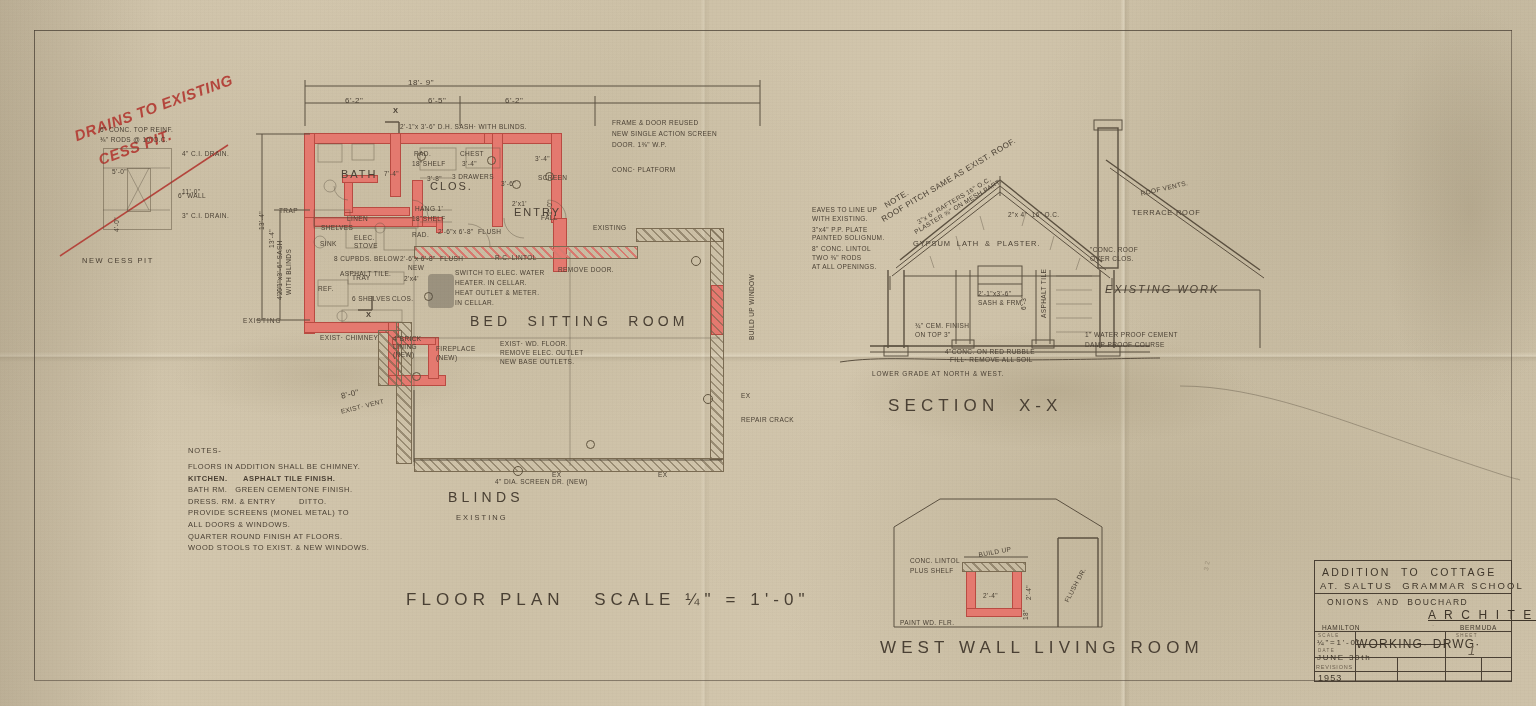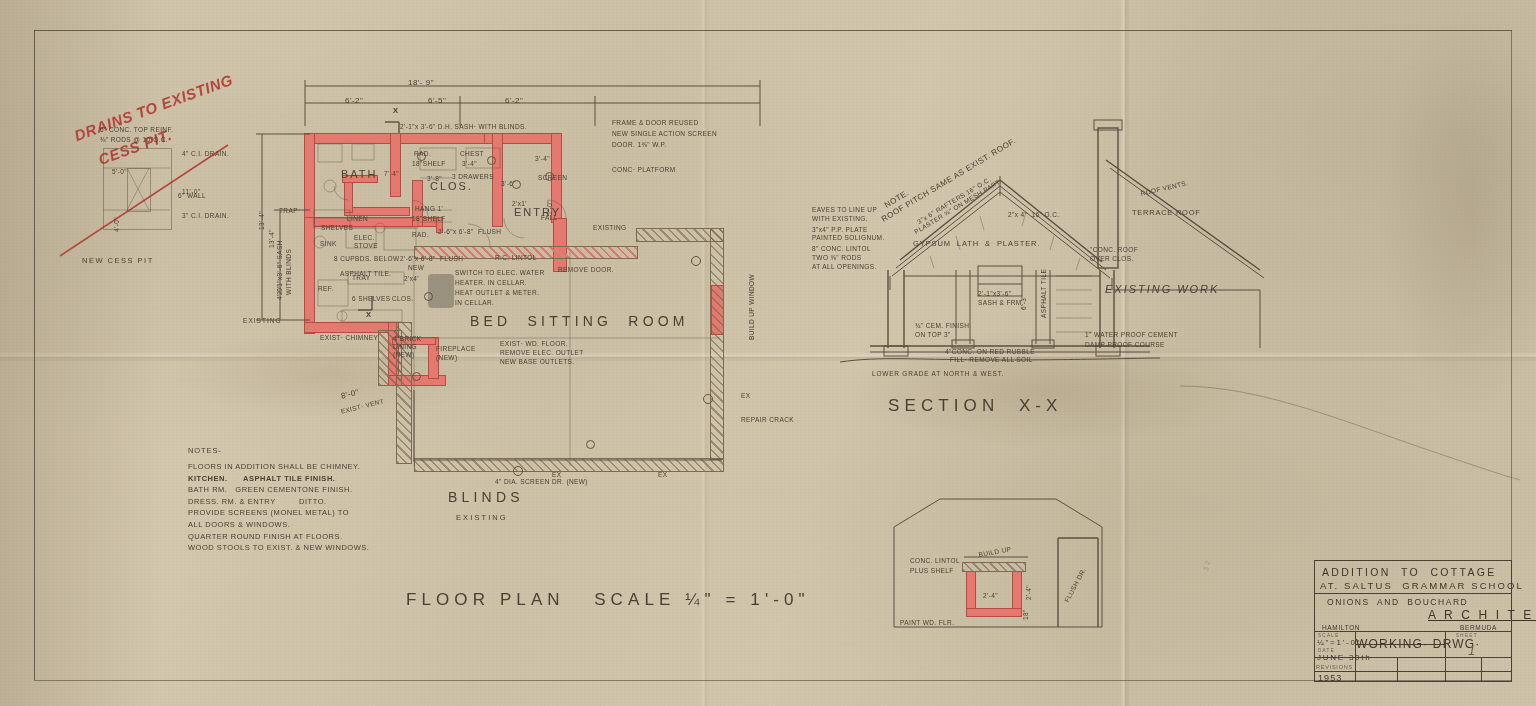--- a/index.html
+++ b/index.html
@@ -431,20 +431,21 @@
 
   <div class="ink xs" style="left:910px;top:557px;">CONC. LINTOL</div>
   <div class="ink xs" style="left:910px;top:567px;">PLUS SHELF</div>
   <div class="ink xs rot" style="left:978px;top:551px;transform:rotate(-10deg);">BUILD UP</div>
   <div class="ink xs vert" style="left:1063px;top:600px;transform:rotate(-62deg);">FLUSH DR.</div>
   <div class="ink xs" style="left:900px;top:619px;">PAINT WD. FLR.</div>
   <div class="ink xs" style="left:983px;top:592px;">2'-4"</div>
   <div class="ink xs vert" style="left:1025px;top:600px;transform:rotate(-90deg);">2'-4"</div>
   <div class="ink xs vert" style="left:1022px;top:620px;transform:rotate(-90deg);">18"</div>
 
+  <div class="ink xl" style="left:880px;top:638px;">WEST WALL LIVING ROOM</div>
 
   <div class="tb" style="left:1314px;top:560px;width:196px;height:120px;">
     <div style="position:absolute;left:0;top:32px;width:196px;height:1px;background:#4a4034;"></div>
     <div style="position:absolute;left:0;top:70px;width:196px;height:1px;background:#4a4034;"></div>
     <div style="position:absolute;left:0;top:96px;width:196px;height:1px;background:#4a4034;"></div>
     <div style="position:absolute;left:0;top:110px;width:196px;height:1px;background:#4a4034;"></div>
     <div style="position:absolute;left:40px;top:70px;width:1px;height:50px;background:#4a4034;"></div>
     <div style="position:absolute;left:40px;top:83px;width:90px;height:1px;background:#4a4034;"></div>
     <div style="position:absolute;left:130px;top:70px;width:1px;height:50px;background:#4a4034;"></div>
     <div style="position:absolute;left:82px;top:96px;width:1px;height:24px;background:#4a4034;"></div>

